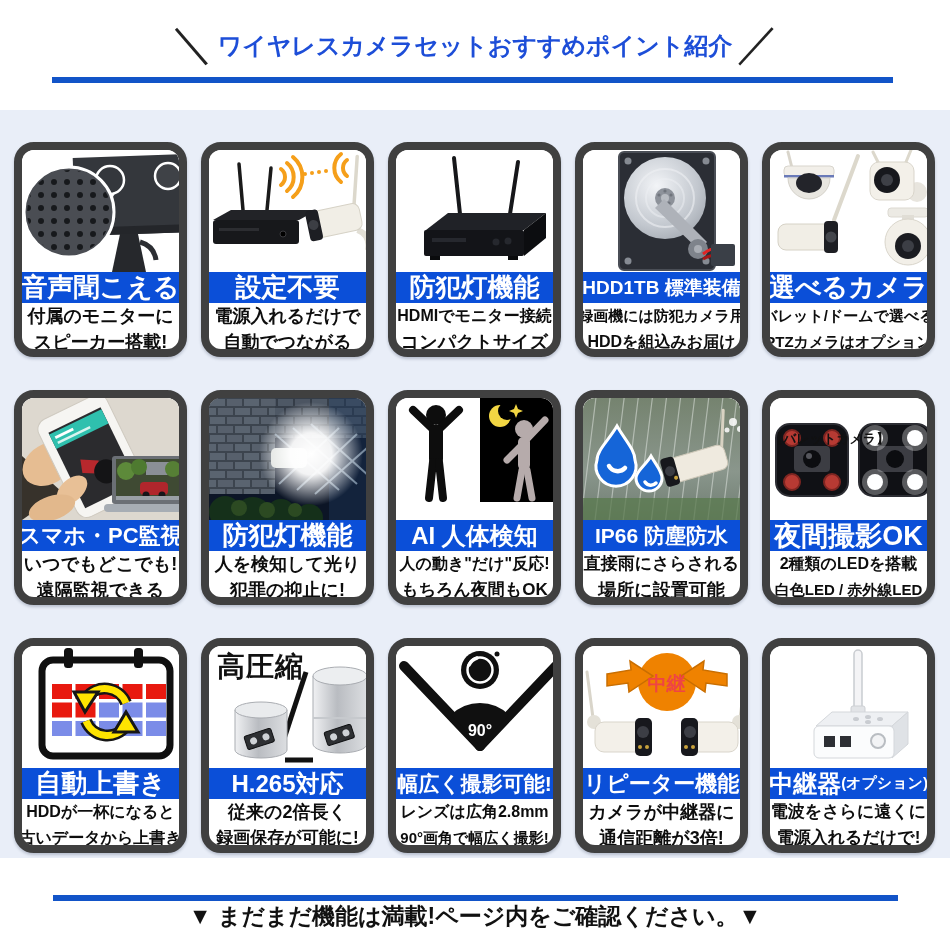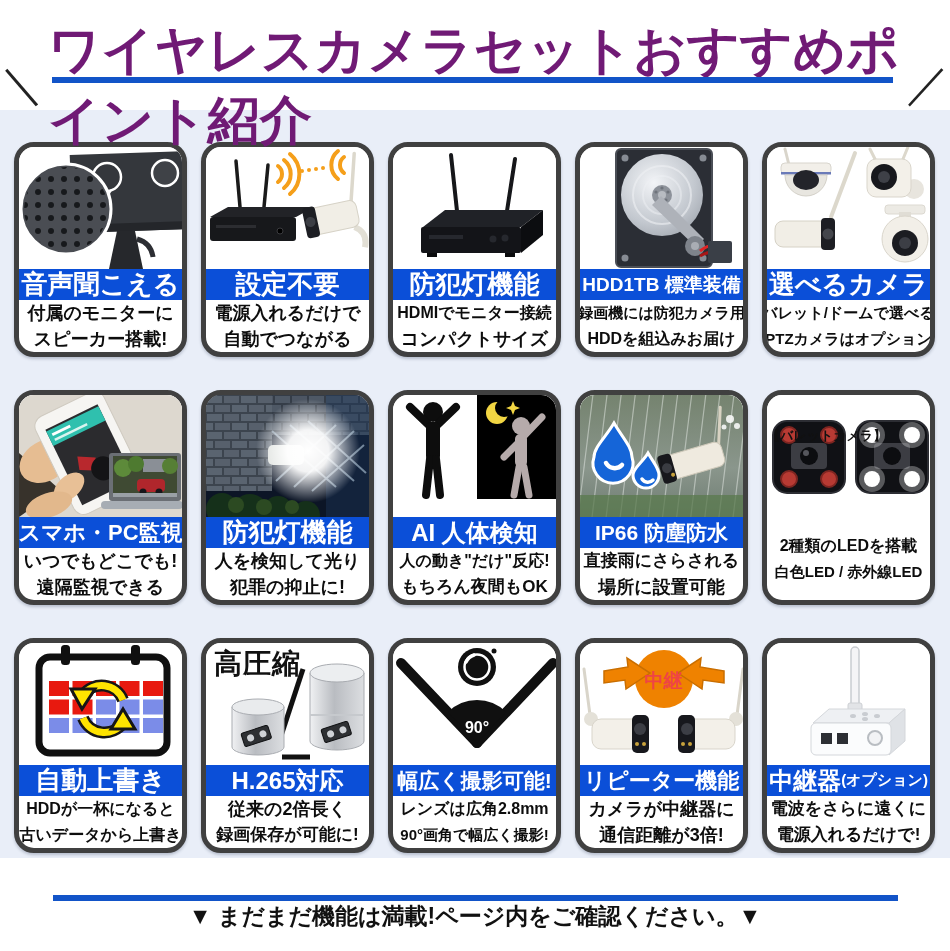--- a/index.html
+++ b/index.html
@@ -13,31 +13,31 @@
     width:950px;height:951px;overflow:hidden;background:#fff;
     font-family:"Liberation Sans","DejaVu Sans",sans-serif;
     color:var(--ink);
   }
   
   .header{height:110px;position:relative;}
   .title-row{
     display:flex;justify-content:center;align-items:center;
     padding-top:16px;gap:4px;
   }
-  .page-title{font-size:52px;font-weight:700;letter-spacing:0;color:#701a75;}
+  .page-title{font-size:24px;font-weight:700;letter-spacing:0;color:#1d4ed8;}
   .slash{font-size:44px;font-weight:300;color:#222;transform:translateY(-2px);}
   .header-rule{position:absolute;left:52px;top:77px;width:841px;height:6px;background:var(--bar_blue);}
   
   .band{height:748px;background:var(--band_bg);}
   .grid{
     display:grid;grid-template-columns:repeat(5,173px);grid-auto-rows:215px;
     gap:33px 14px;padding:32px 14px 0 14px;
   }
   .card{
-    background:#fff;border:5px solid #404040;border-radius:20px;
+    background:#fff;border:8px solid #404040;border-radius:20px;
     display:flex;flex-direction:column;overflow:hidden;
     box-shadow:0 2px 3px rgba(40,50,80,.25);
   }
   .card-img{width:167px;height:122px;position:relative;background:#fff;flex:none;}
   .card-img svg{display:block;width:167px;height:122px;}
   .banner{
     height:31px;flex:none;background:var(--accent_blue);color:#fff;font-weight:bold;
     display:flex;align-items:center;justify-content:center;white-space:nowrap;
   }
   .b27{font-size:27px;} .b26{font-size:26px;} .b24{font-size:24px;}
@@ -437,20 +437,21 @@
         </g>
         <g fill="#fff">
           <circle cx="105" cy="40" r="8"></circle>
               <circle cx="145" cy="40" r="8"></circle>
               <circle cx="105" cy="84" r="8"></circle>
               <circle cx="145" cy="84" r="8"></circle>
         </g>
       </svg>
       <div class="img-label lbl-top-center">【バレットカメラ】</div>
     </div>
+    <div class="banner b27">夜間撮影OK</div>
     <div class="desc">
       <div class="d16">2種類のLEDを搭載</div>
       <div class="d15">白色LED / 赤外線LED</div>
     </div>
   </div>
 
   <div class="card">
     <div class="card-img">
       <svg viewBox="0 0 167 122">
         <rect x="20" y="14" width="128" height="96" rx="11" fill="#fff" stroke="#101010" stroke-width="7"></rect>

